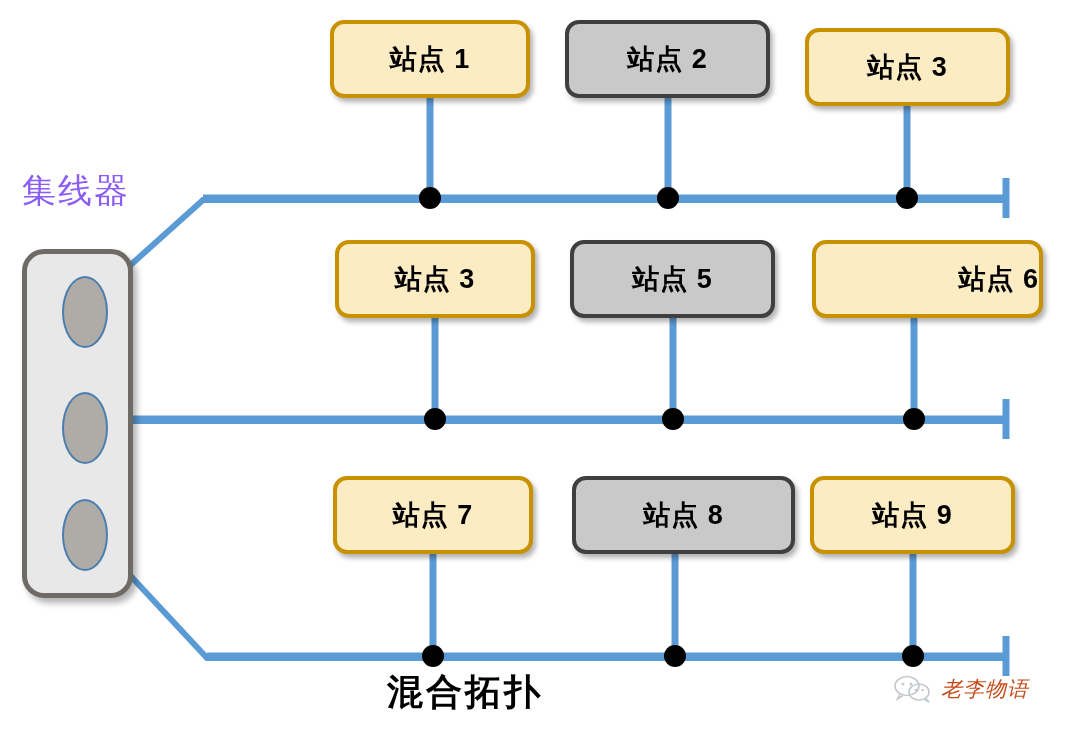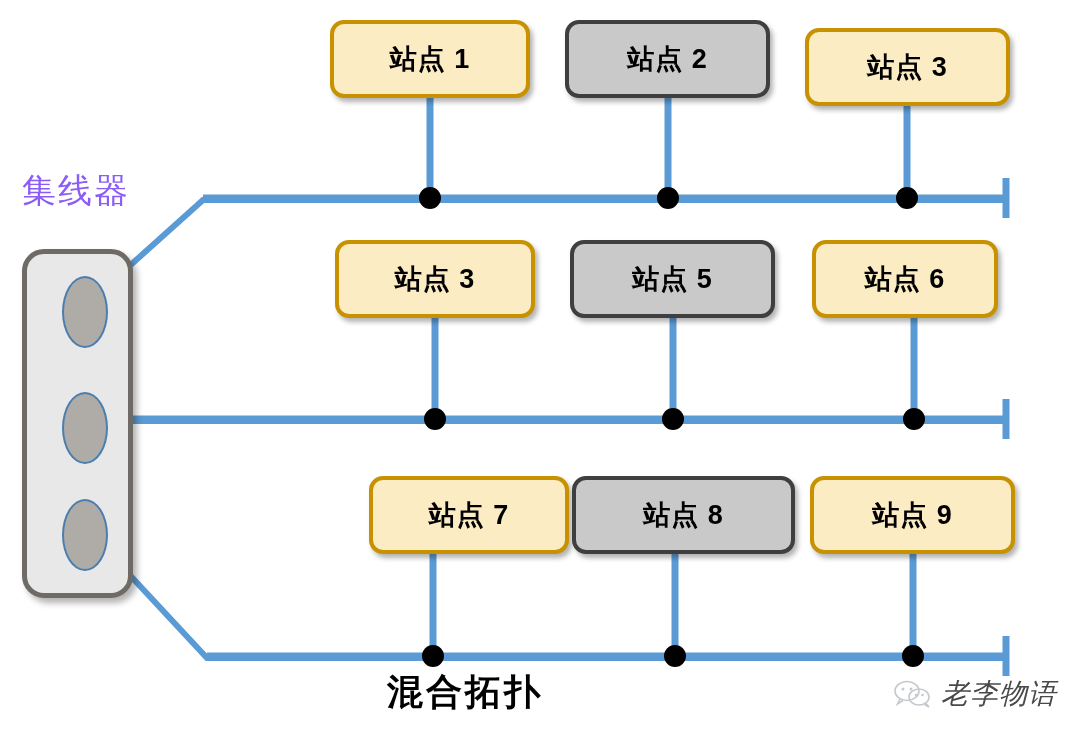--- a/index.html
+++ b/index.html
@@ -72,22 +72,22 @@
     font-weight:bold;
     color:#000000;
     letter-spacing:3px;
     z-index:6;
   }
 
   .watermark{
     position:absolute;
     left:893px;top:675px;
     display:flex;align-items:center;gap:8px;
-    color:#404040;
-    font-size:28px;
+    color:#c2410c;
+    font-size:21px;
     font-style:italic;
     letter-spacing:1px;
     z-index:6;
     opacity:.95;
   }
   .watermark svg{display:block;}
 </style>
 </head>
 <body>
 
@@ -157,25 +157,25 @@
   <div class="node yellow" style="left:805px;top:28px;width:205px;height:78px;">
     <span>站点 3</span>
   </div>
 
   <div class="node yellow" style="left:335px;top:240px;width:200px;height:78px;">
     <span>站点 3</span>
   </div>
   <div class="node gray" style="left:570px;top:240px;width:205px;height:78px;">
     <span>站点 5</span>
   </div>
-  <div class="node yellow" style="left:812px;top:240px;width:186px;height:78px;">
+  <div class="node yellow" style="left:812px;top:240px;width:231px;height:78px;justify-content:flex-end;">
     <span>站点 6</span>
   </div>
 
-  <div class="node yellow" style="left:333px;top:476px;width:200px;height:78px;margin-left:36px;">
+  <div class="node yellow" style="left:333px;top:476px;width:200px;height:78px;">
     <span>站点 7</span>
   </div>
   <div class="node gray" style="left:572px;top:476px;width:223px;height:78px;">
     <span>站点 8</span>
   </div>
   <div class="node yellow" style="left:810px;top:476px;width:205px;height:78px;">
     <span>站点 9</span>
   </div>
 
   <div class="title">混合拓扑</div>

